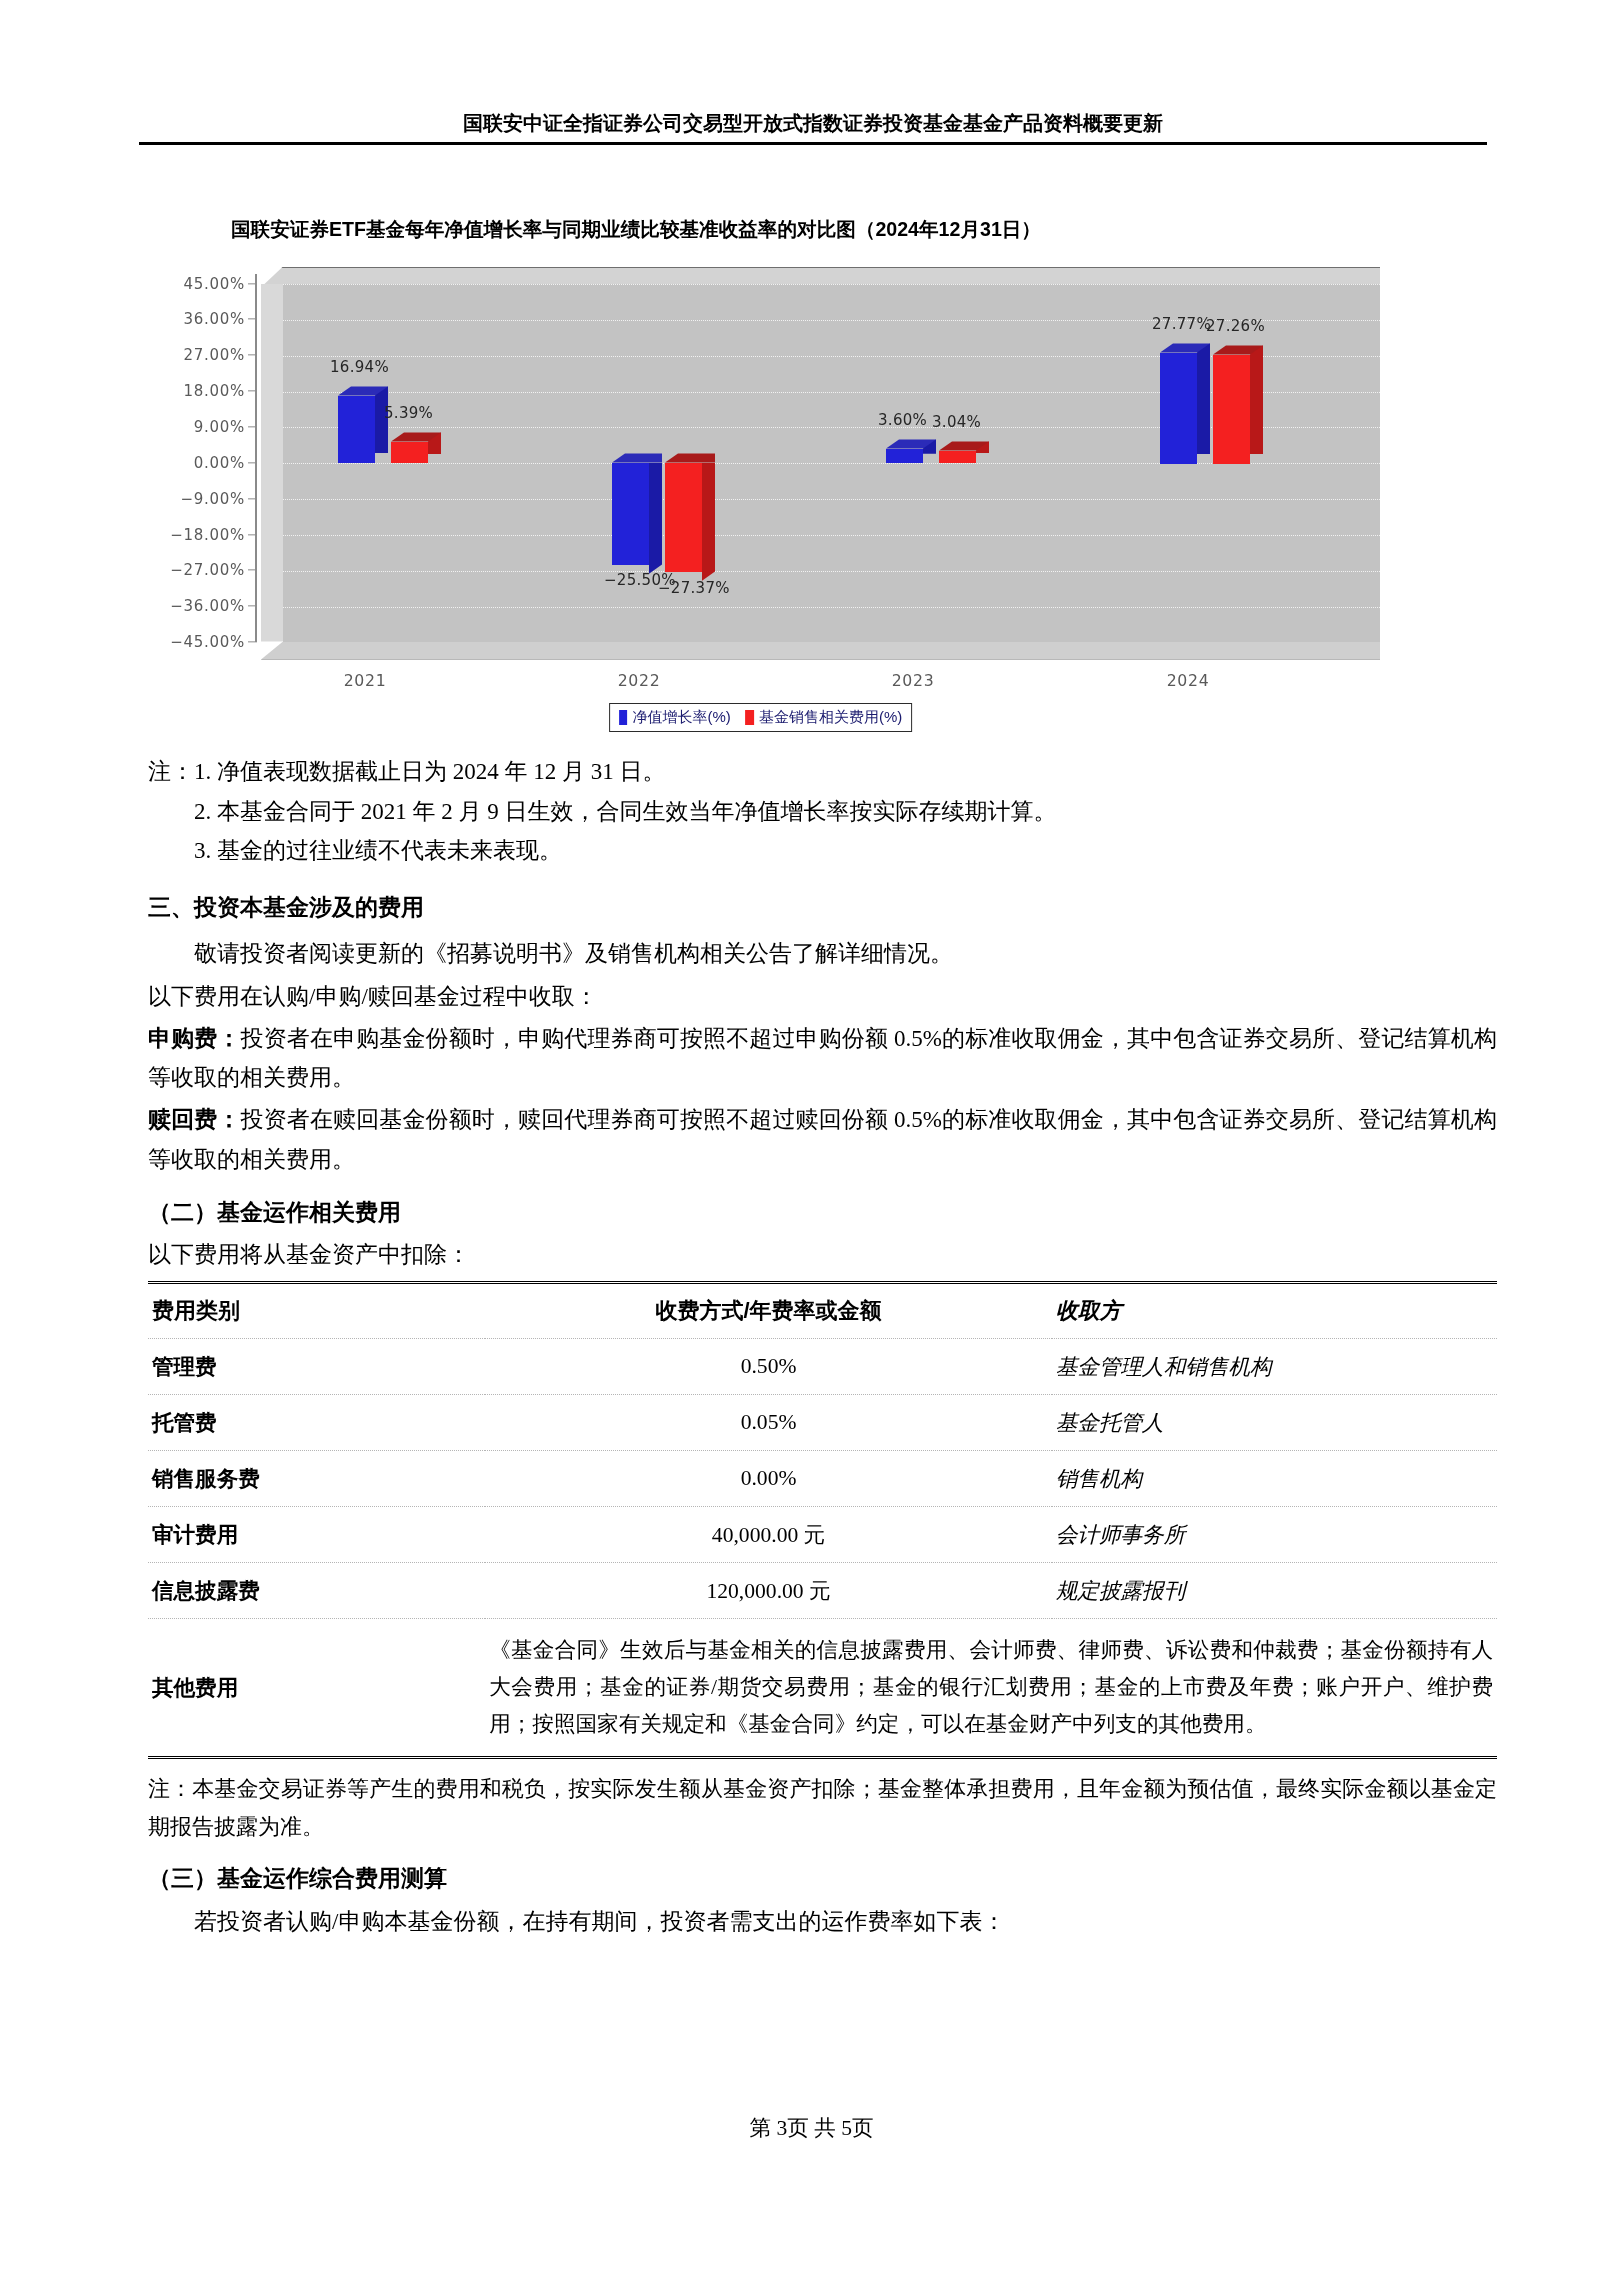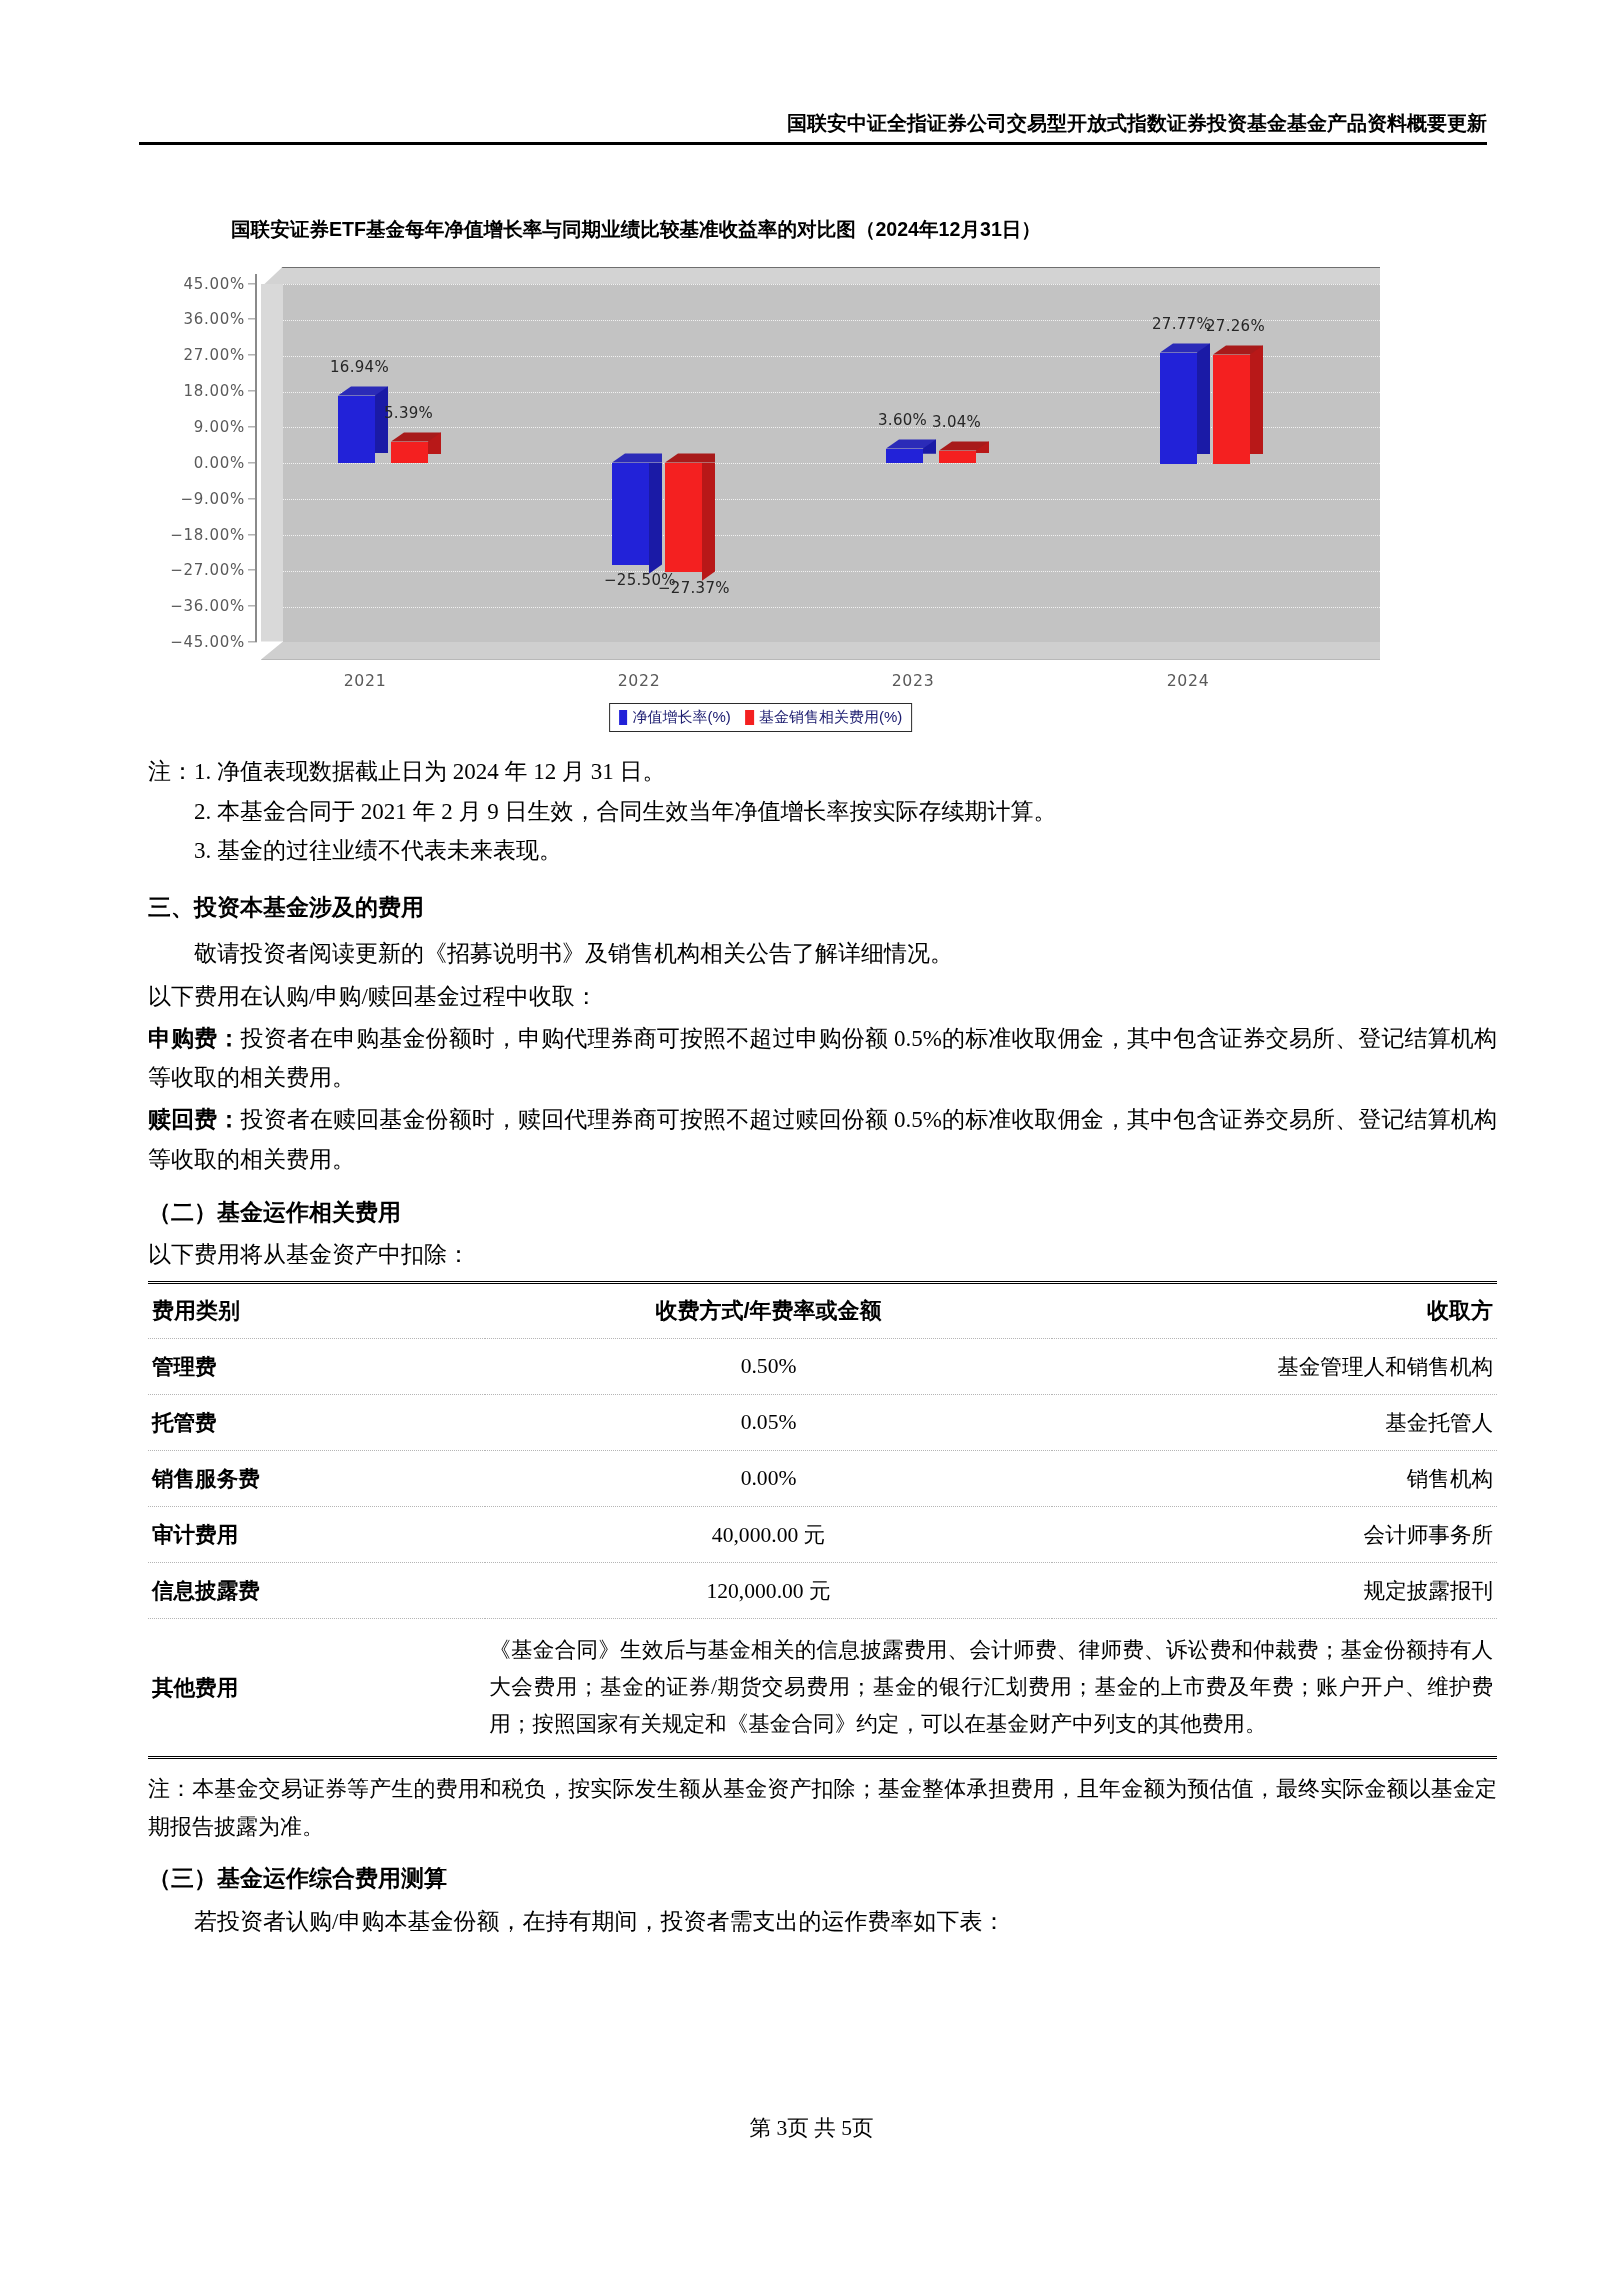--- a/index.html
+++ b/index.html
@@ -10,21 +10,21 @@
     color:#000;
     -webkit-font-smoothing:antialiased;
   }
   .page{position:relative;width:1623px;height:2295px;box-sizing:border-box;}
 
   
   .header{
     position:absolute;left:139px;top:111px;width:1348px;
   }
   .header-title{
-    text-align:right;
+    text-align:center;
     font-family:"Liberation Sans","DejaVu Sans",sans-serif;
     font-weight:bold;
     font-size:20px;
     letter-spacing:0px;
     line-height:1.2;
     color:#000;
   }
   .header-rule{
     margin-top:6.5px;
     border-bottom:3.3px solid #000;
@@ -188,21 +188,21 @@
   }
   .fee-table thead th{
     font-family:"Liberation Sans","DejaVu Sans",sans-serif;
     font-weight:bold;font-size:22px;
     border-top:3.3px double #000;
     border-bottom:1.3px dotted #b5b5b5;
     padding:11.8px 3.9px;
   }
   .col-cat{width:25%;text-align:left;padding-left:3.9px !important;}
   .col-rate{width:42%;text-align:center;}
-  .col-payee{width:33%;text-align:right;}
+  .col-payee{width:33%;text-align:left;font-style:italic;}
   .fee-table td.cat{
     font-family:"Liberation Sans","DejaVu Sans",sans-serif;
     font-weight:bold;text-align:left;
   }
   .fee-table tr.last td{border-bottom:3.3px double #000;}
   .other-text{text-align:justify;line-height:1.72;font-size:21.6px;padding-left:9.2px;}
 
   .table-note{
     font-size:22px;line-height:1.72;margin-top:10.5px;text-align:justify;
   }

